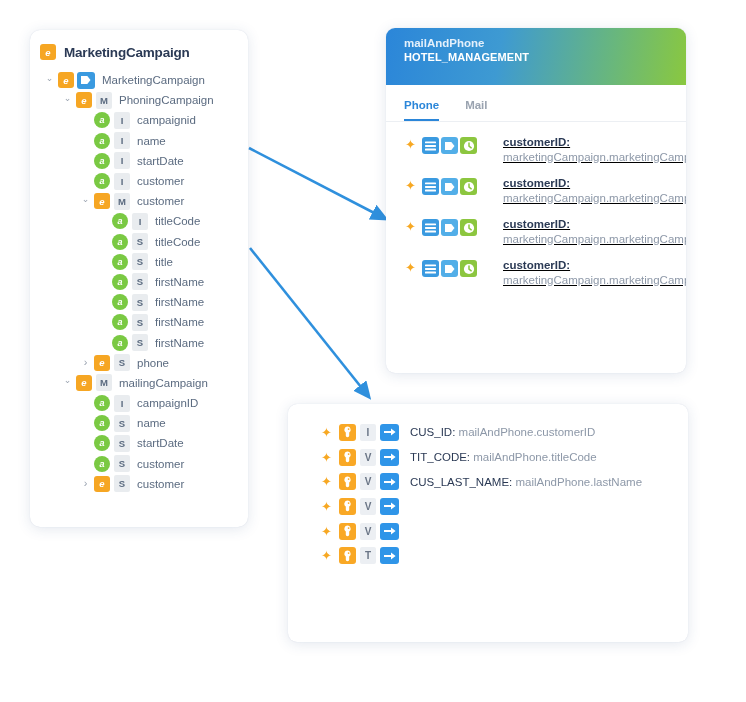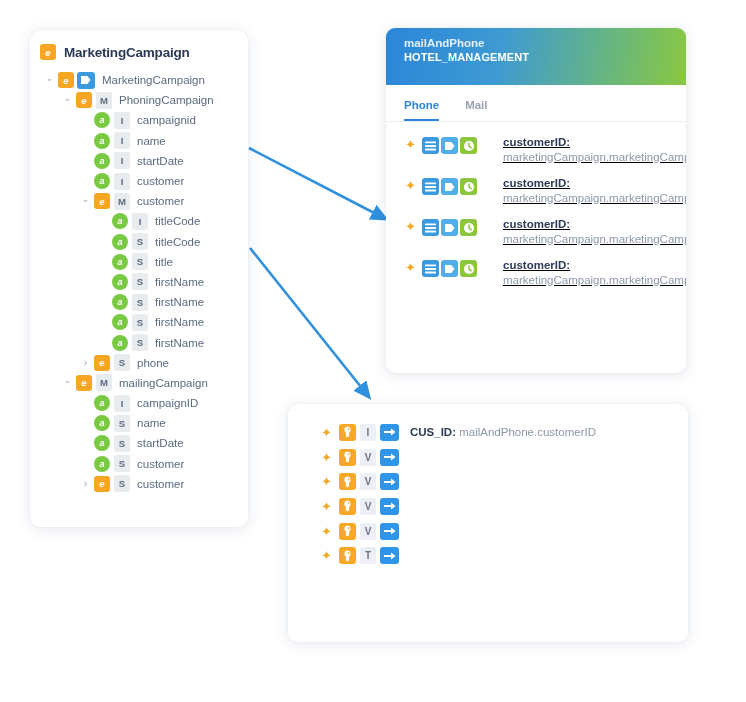--- a/index.html
+++ b/index.html
@@ -145,21 +145,21 @@
     background: #eceff3; border-radius: 2px;
     display: flex; align-items: center; justify-content: center;
     font-size: 10px; font-weight: bold; color: #6a7586;
   }
   .cust-arrow {
     width: 19px; height: 17px; flex: 0 0 19px; margin-left: 4px;
     background: #2f95e8; border-radius: 3px;
     display: flex; align-items: center; justify-content: center;
   }
   .cust-text { margin-left: 11px; font-size: 11.5px; }
-  .cust-col { font-weight: bold; color: #2b3a55; }
+  .cust-col { font-weight: normal; color: #2b3a55; }
   .cust-src { color: #8d98a8; }
 </style>
 </head>
 <body>
 
 <div id="stage">
 
   <svg id="arrows" viewBox="0 0 746 702">
     <defs>
       <marker id="ah" markerWidth="7" markerHeight="7" refX="3.2" refY="3.2" orient="auto">
@@ -443,35 +443,37 @@
               <path d="M5.5 0.6a3.2 3.2 0 00-1.7 5.9v3.1c0 .9.8 1.7 1.7 1.7s1.7-.8 1.7-1.7V6.5A3.2 3.2 0 005.5.6z" fill="#fff"></path>
               <circle cx="6.6" cy="3.1" r="0.9" fill="#f9a825"></circle>
             </svg>
           </span>
           <span class="cust-type">V</span>
           <span class="cust-arrow">
             <svg width="12" height="10" viewBox="0 0 12 10">
               <path d="M0 4h7V1.6L11.6 5 7 8.4V6H0z" fill="#fff"></path>
             </svg>
           </span>
+          <span class="cust-text"><span class="cust-col">TIT_CODE:</span> <span class="cust-src">mailAndPhone.titleCode</span></span>
         </div>
         <div class="cust-row">
           <span class="cust-sparkle">✦</span>
           <span class="cust-key">
             <svg width="11" height="12" viewBox="0 0 11 12">
               <path d="M5.5 0.6a3.2 3.2 0 00-1.7 5.9v3.1c0 .9.8 1.7 1.7 1.7s1.7-.8 1.7-1.7V6.5A3.2 3.2 0 005.5.6z" fill="#fff"></path>
               <circle cx="6.6" cy="3.1" r="0.9" fill="#f9a825"></circle>
             </svg>
           </span>
           <span class="cust-type">V</span>
           <span class="cust-arrow">
             <svg width="12" height="10" viewBox="0 0 12 10">
               <path d="M0 4h7V1.6L11.6 5 7 8.4V6H0z" fill="#fff"></path>
             </svg>
           </span>
+          <span class="cust-text"><span class="cust-col">CUS_LAST_NAME:</span> <span class="cust-src">mailAndPhone.lastName</span></span>
         </div>
         <div class="cust-row">
           <span class="cust-sparkle">✦</span>
           <span class="cust-key">
             <svg width="11" height="12" viewBox="0 0 11 12">
               <path d="M5.5 0.6a3.2 3.2 0 00-1.7 5.9v3.1c0 .9.8 1.7 1.7 1.7s1.7-.8 1.7-1.7V6.5A3.2 3.2 0 005.5.6z" fill="#fff"></path>
               <circle cx="6.6" cy="3.1" r="0.9" fill="#f9a825"></circle>
             </svg>
           </span>
           <span class="cust-type">V</span>

